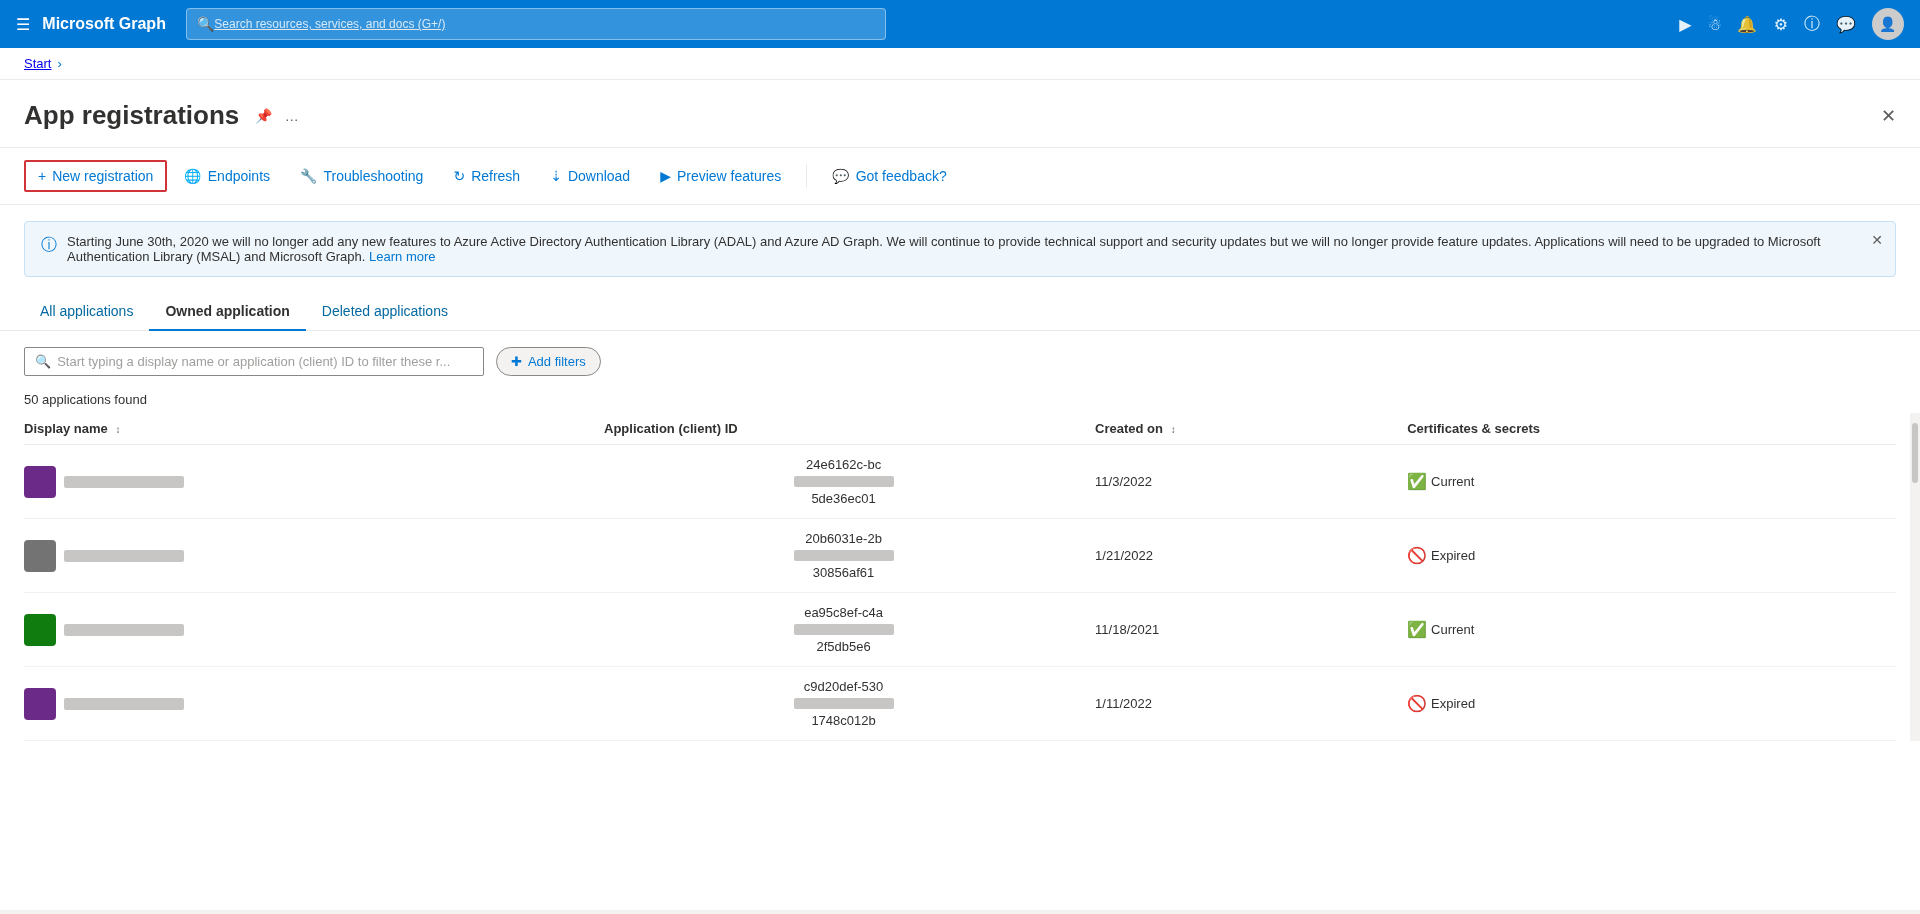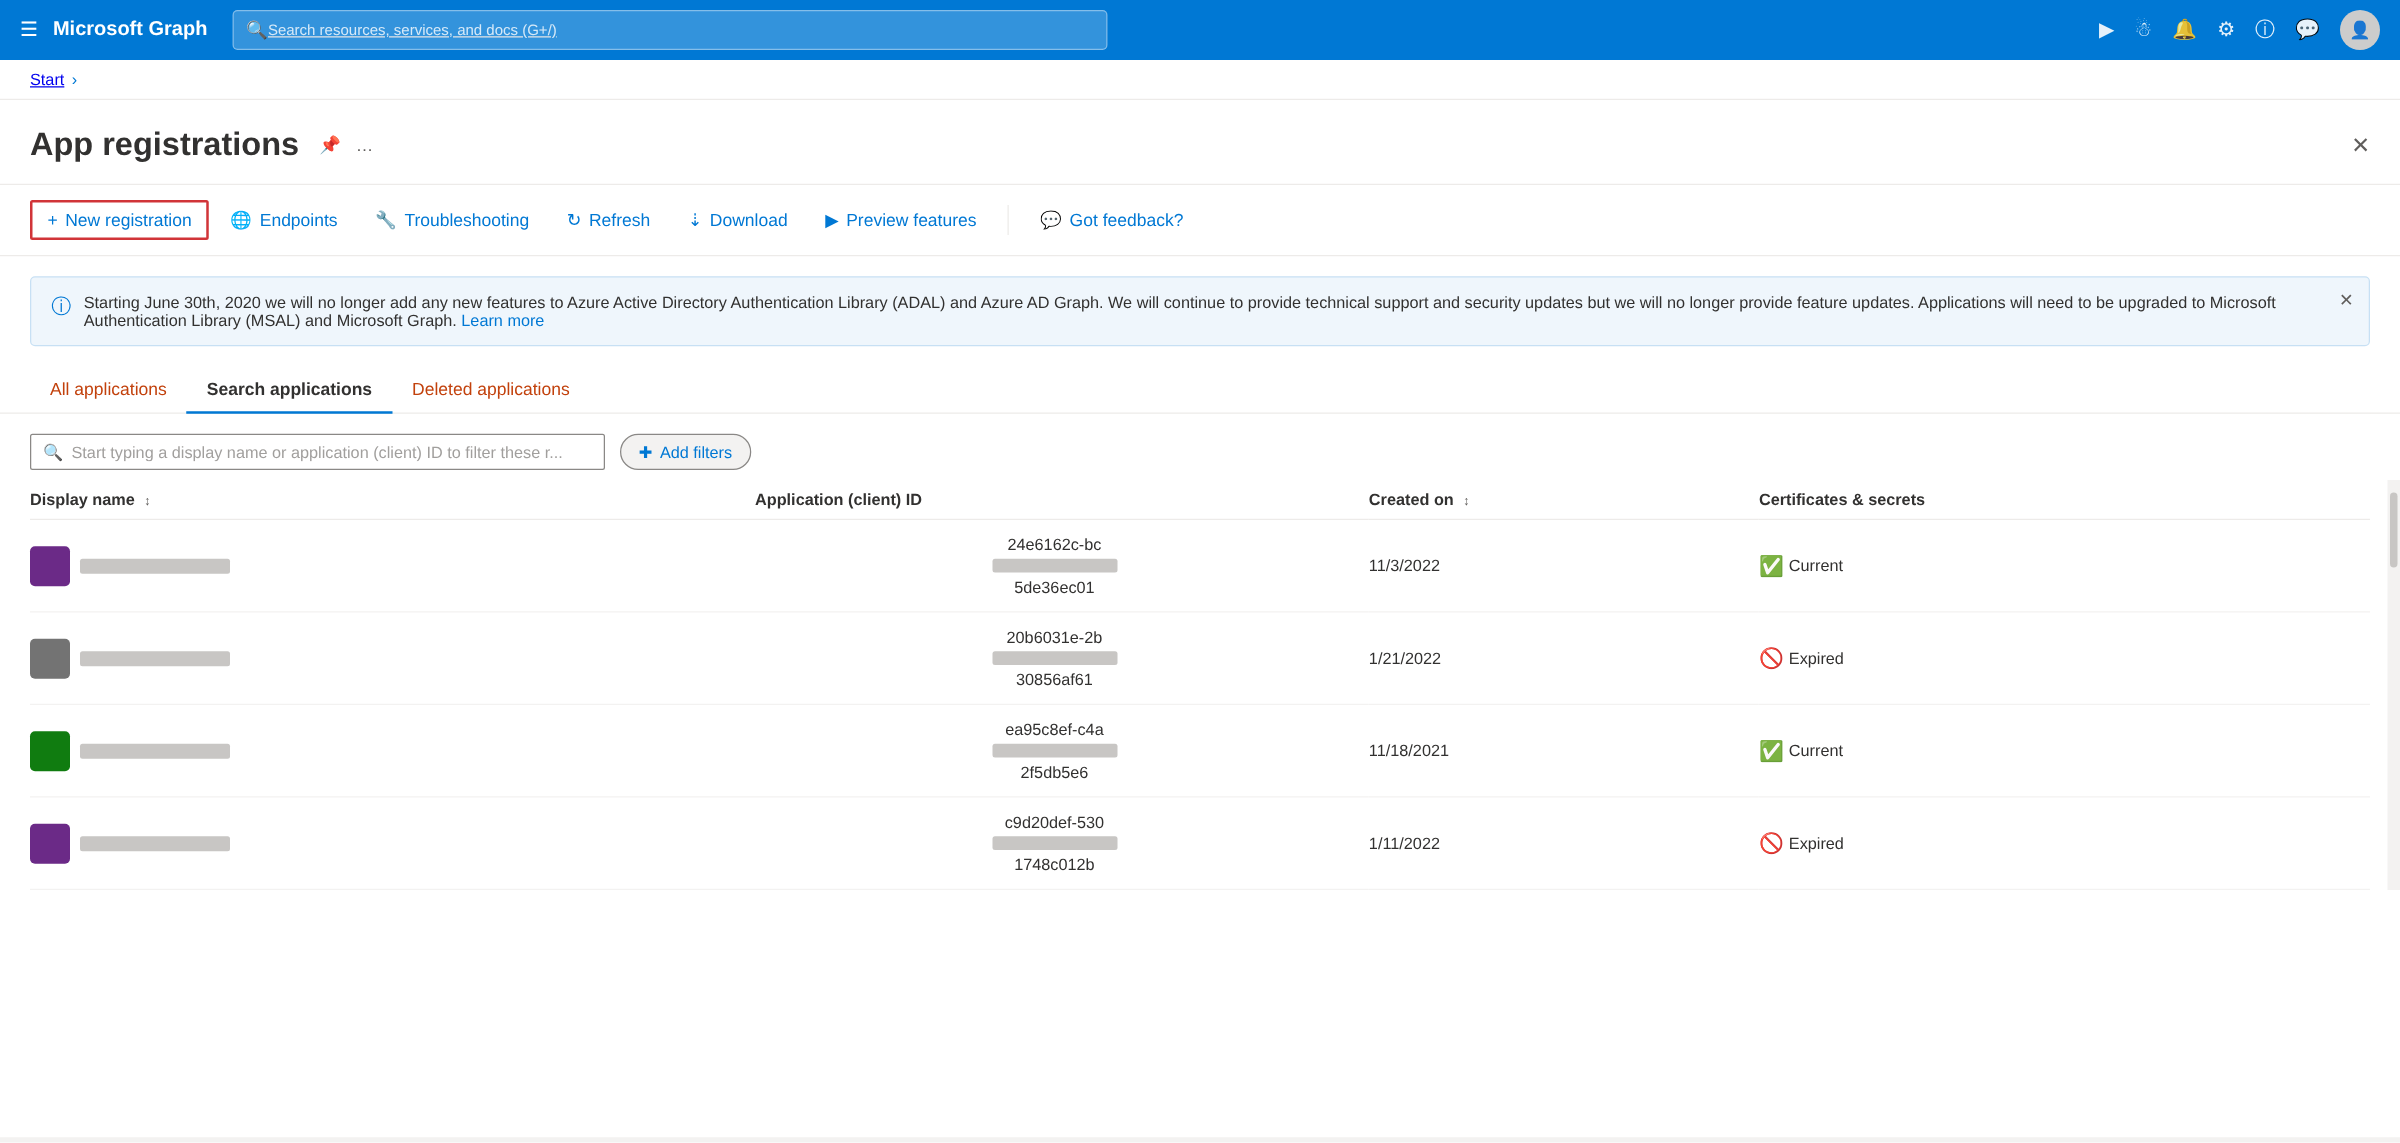--- a/index.html
+++ b/index.html
@@ -155,21 +155,21 @@
       display: flex;
       gap: 0;
       padding: 0 24px;
       border-bottom: 1px solid #edebe9;
       margin-top: 8px;
     }
     .tab {
       padding: 10px 16px;
       cursor: pointer;
       font-size: 14px;
-      color: #c2410c;
+      color: #0369a1;
       border-bottom: 2px solid transparent;
       margin-bottom: -1px;
     }
     .tab.active {
       color: #323130;
       border-bottom: 2px solid #0078d4;
       font-weight: 600;
     }
 
     
@@ -384,35 +384,38 @@
     <span class="info-banner-icon">ⓘ</span>
     <div>
       <span>Starting June 30th, 2020 we will no longer add any new features to Azure Active Directory Authentication Library (ADAL) and Azure AD Graph. We will continue to provide technical support and security updates but we will no longer provide feature updates. Applications will need to be upgraded to Microsoft Authentication Library (MSAL) and Microsoft Graph.</span>
       <a href="#">Learn more</a>
     </div>
     <span class="info-banner-close">✕</span>
   </div>
 
   <div class="tabs">
     <div class="tab">All applications</div>
-    <div class="tab active">Search applications</div>
+    <div class="tab active">Owned application</div>
     <div class="tab">Deleted applications</div>
   </div>
 
   <div class="filter-row">
     <div class="search-filter">
       <span class="search-icon-small">🔍</span>
       <input type="text" placeholder="Start typing a display name or application (client) ID to filter these r..." style="">
     </div>
     <button class="add-filters-btn">
       <span>✚</span>
       <span>Add filters</span>
     </button>
   </div>
 
+  <div class="results-count">
+    <span>50 applications found</span>
+  </div>
 
   <div class="table-container">
     <table class="data-table">
       <thead>
         <tr>
           <th class="sortable">
             <span>Display name</span>
             <span class="sort-icon">↕</span>
           </th>
           <th>

